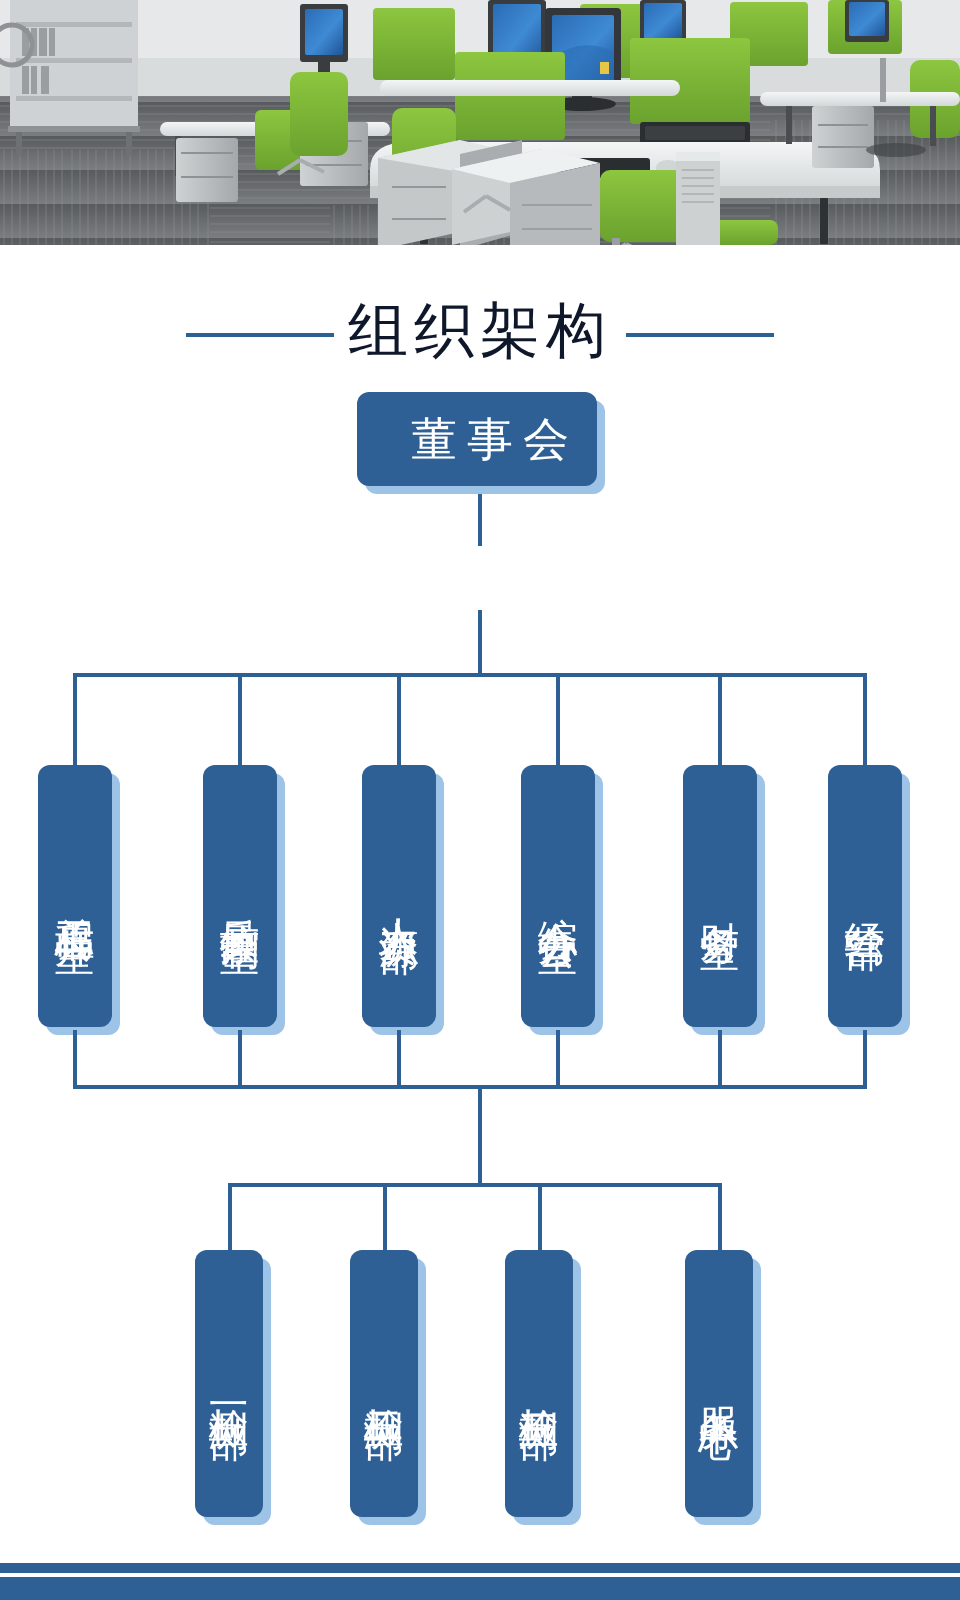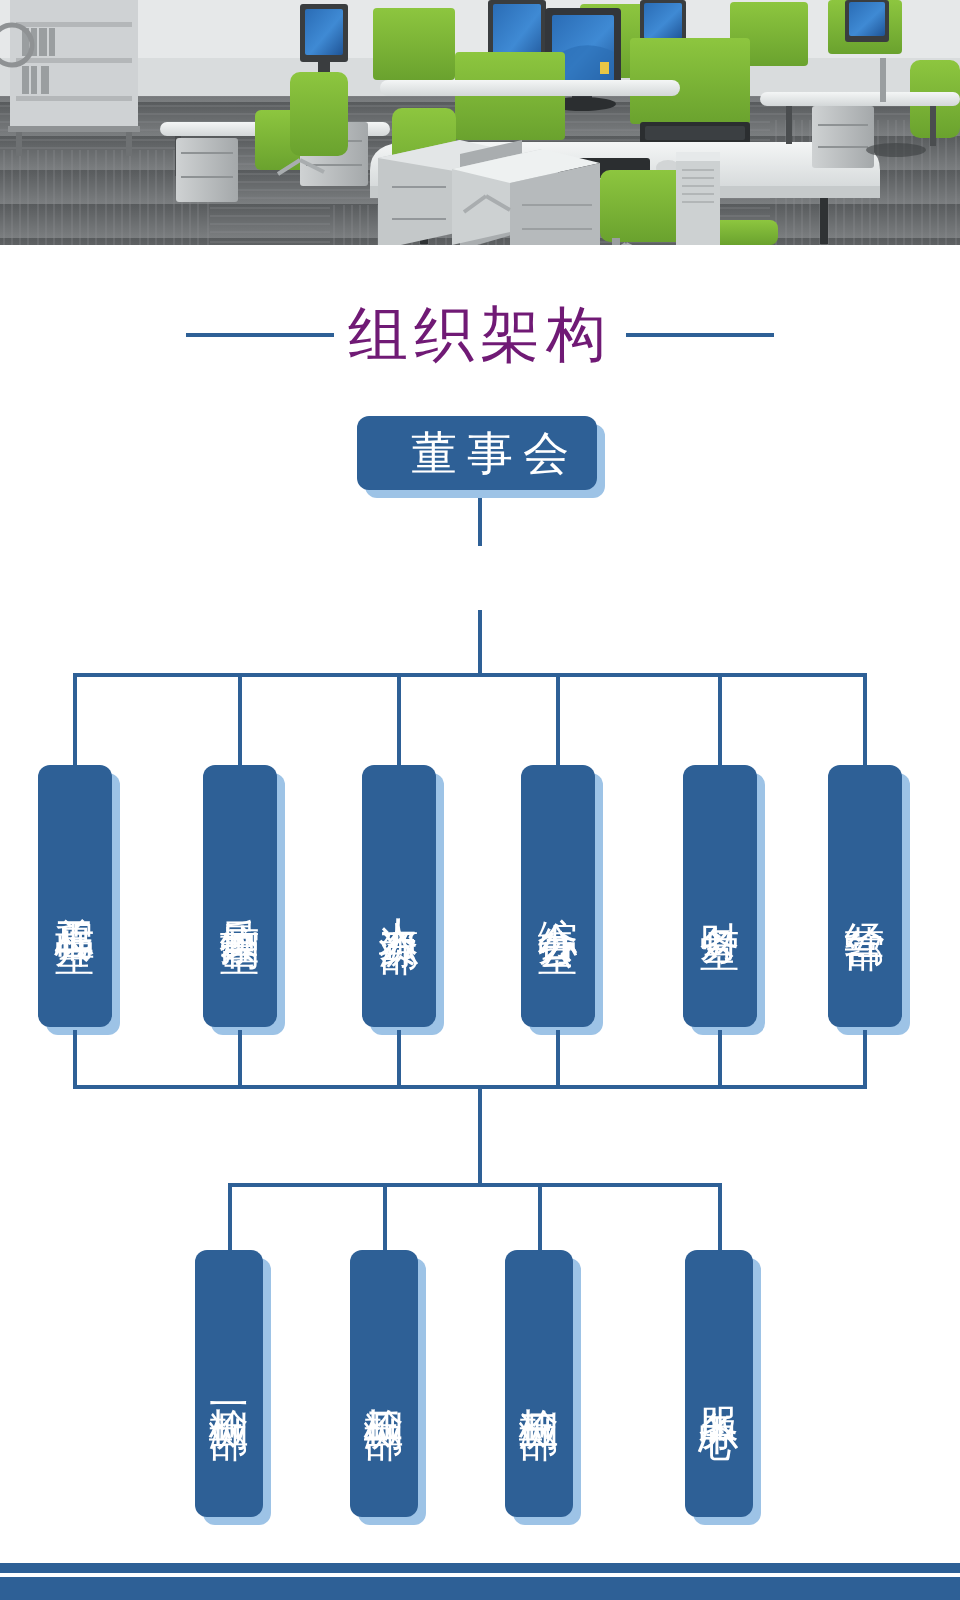--- a/index.html
+++ b/index.html
@@ -20,23 +20,23 @@
 
   
   .title-wrap{
     position:absolute;left:0;top:290px;width:960px;height:90px;
     display:flex;align-items:center;justify-content:center;gap:14px;
   }
   .title-rule{
     width:148px;height:4px;background:#2e6096;flex:none;
   }
   .title-text{
-    font-size:60px;line-height:1;color:#701a75;
+    font-size:60px;line-height:1;color:#0f172a;
     letter-spacing:6px;white-space:nowrap;
-    font-family:Liberation Sans, sans-serif;
+    font-family:Liberation Mono, monospace;
   }
 
   
   .chart{
     position:absolute;left:0;top:0;width:960px;height:1600px;
     pointer-events:none;
   }
   .chart .node{pointer-events:auto;}
 
   
@@ -339,21 +339,21 @@
   </div>
 
   <div class="node vert" style="left:505px;top:1250px;width:68px;height:267px;">
     <span class="label">检测三部</span>
   </div>
 
   <div class="node vert" style="left:685px;top:1250px;width:68px;height:267px;">
     <span class="label">服务中心</span>
   </div>
 
-  <div class="node horiz" style="left:357px;top:416px;width:240px;height:74px;padding-left:36px;">
+  <div class="node horiz" style="left:357px;top:392px;width:240px;height:94px;padding-left:36px;">
     <span class="label">董事会</span>
   </div>
 
 
 </div>
 
 <div class="footer-thin"></div>
 <div class="footer-thick"></div>
 
 </body></html>

